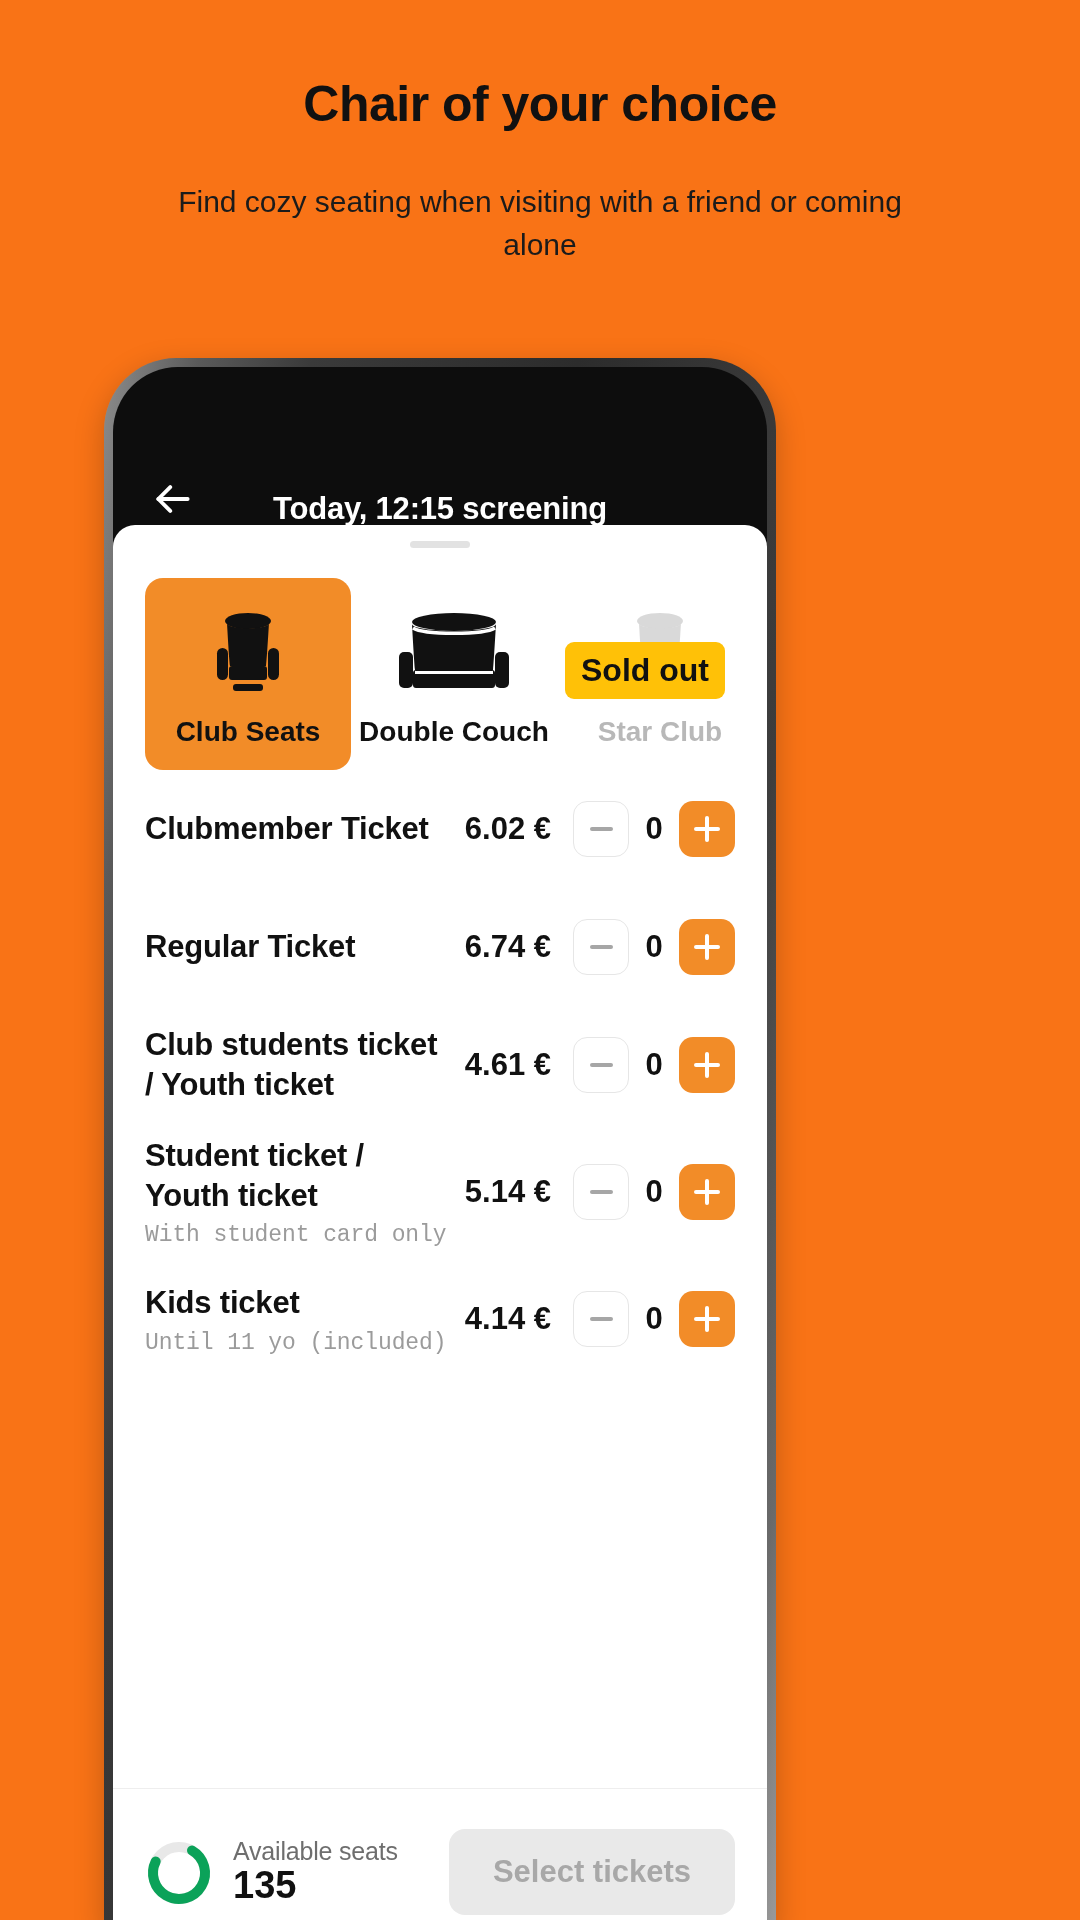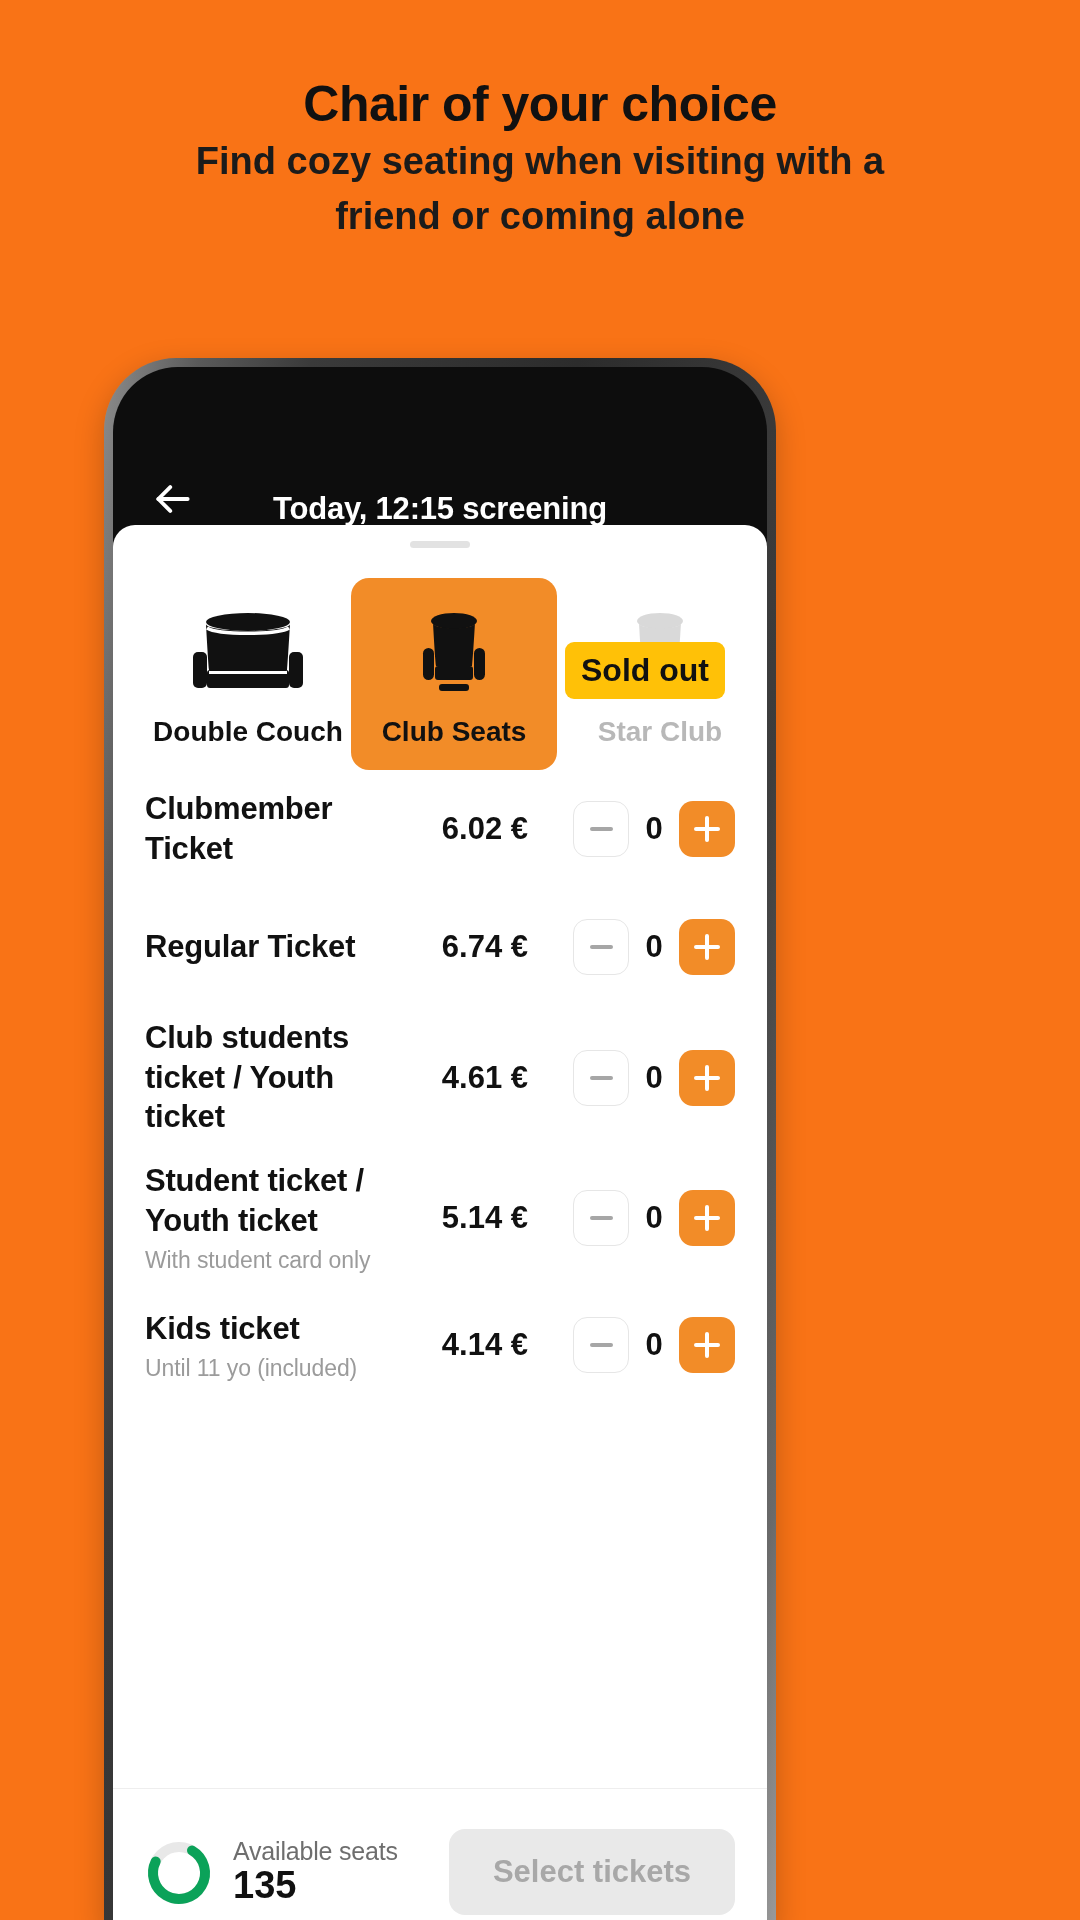--- a/index.html
+++ b/index.html
@@ -15,22 +15,23 @@
   .promo { position:absolute; left:0; top:0; width:1080px; text-align:center; }
   .promo-title {
     margin-top:76px;
     font-size:50px;
     font-weight:bold;
     letter-spacing:-0.5px;
     color:#111111;
     line-height:1.15;
   }
   .promo-sub {
-    font-size:38px;
-    font-weight:700;
+    margin-top:46px;
+    font-size:30px;
+    font-weight:400;
     color:#1b1b1b;
     line-height:1.45;
     padding:0 140px;
   }
 
   
   .device {
     position:absolute;
     left:104px; top:358px;
     width:672px; height:1570px;
@@ -117,30 +118,30 @@
     white-space:nowrap;
     z-index:3;
   }
 
   
   .ticket-list { flex:1 1 auto; padding:0 32px; }
   .ticket-row {
     display:flex; align-items:center;
     min-height:118px;
     padding:12px 0;
-    gap:23px;
   }
   .ticket-info { flex:1 1 auto; padding-right:12px; }
   .ticket-name {
     font-size:31px; font-weight:bold; color:#111;
     line-height:1.28; letter-spacing:-0.2px;
   }
   .ticket-note {
     font-size:23px; color:#9b9b9b; margin-top:7px;
     letter-spacing:-0.1px;
+    font-family:Liberation Mono, monospace;
   }
   .ticket-price {
     font-size:31px; font-weight:bold; color:#111;
     white-space:nowrap; margin-right:22px;
   }
   .stepper { display:flex; align-items:center; flex:0 0 auto; }
   .btn-minus {
     width:56px; height:56px; border-radius:14px;
     border:1.6px solid #e6e6e6; background:#fff;
     display:flex; align-items:center; justify-content:center;
@@ -209,49 +210,49 @@
           </span>
         </div>
         <div class="nav-title">Today, 12:15 screening</div>
       </div>
 
       <div class="sheet">
         <div class="grabber"></div>
 
         <div class="seat-tabs">
 
+          <div class="seat-tab active">
+            <div class="seat-icon">
+              <svg width="82" height="88" viewBox="0 0 82 88">
+                <ellipse cx="41" cy="13" rx="23" ry="8" fill="#111"></ellipse>
+                <path d="M20 15 C20 15 22 50 23 58 L59 58 C60 50 62 15 62 15 C62 22 20 22 20 15 Z" fill="#111"></path>
+                <rect x="10" y="40" width="11" height="32" rx="5.5" fill="#111"></rect>
+                <rect x="61" y="40" width="11" height="32" rx="5.5" fill="#111"></rect>
+                <rect x="22" y="58" width="38" height="14" rx="3" fill="#111"></rect>
+                <rect x="26" y="76" width="30" height="7" rx="3" fill="#111"></rect>
+              </svg>
+            </div>
+            <div class="seat-label">Club Seats</div>
+          </div>
+
           <div class="seat-tab">
             <div class="seat-icon">
               <svg width="120" height="88" viewBox="0 0 120 88">
                 <ellipse cx="60" cy="14" rx="42" ry="9" fill="#111"></ellipse>
                 <path d="M18 16 C18 16 20 52 21 62 L99 62 C100 52 102 16 102 16 C102 25 18 25 18 16 Z" fill="#111"></path>
                 <path d="M19 20 C30 27 90 27 101 20" stroke="#fff" stroke-width="3.5" fill="none"></path>
                 <rect x="5" y="44" width="14" height="36" rx="5" fill="#111"></rect>
                 <rect x="101" y="44" width="14" height="36" rx="5" fill="#111"></rect>
                 <rect x="19" y="62" width="82" height="18" rx="3" fill="#111"></rect>
                 <line x1="21" y1="64.5" x2="99" y2="64.5" stroke="#fff" stroke-width="3"></line>
               </svg>
             </div>
             <div class="seat-label">Double Couch</div>
           </div>
 
-          <div class="seat-tab active">
-            <div class="seat-icon">
-              <svg width="82" height="88" viewBox="0 0 82 88">
-                <ellipse cx="41" cy="13" rx="23" ry="8" fill="#111"></ellipse>
-                <path d="M20 15 C20 15 22 50 23 58 L59 58 C60 50 62 15 62 15 C62 22 20 22 20 15 Z" fill="#111"></path>
-                <rect x="10" y="40" width="11" height="32" rx="5.5" fill="#111"></rect>
-                <rect x="61" y="40" width="11" height="32" rx="5.5" fill="#111"></rect>
-                <rect x="22" y="58" width="38" height="14" rx="3" fill="#111"></rect>
-                <rect x="26" y="76" width="30" height="7" rx="3" fill="#111"></rect>
-              </svg>
-            </div>
-            <div class="seat-label">Club Seats</div>
-          </div>
-
           <div class="seat-tab disabled">
             <div class="sold-badge">Sold out</div>
             <div class="seat-icon" style="opacity:.22">
               <svg width="82" height="88" viewBox="0 0 82 88">
                 <ellipse cx="41" cy="13" rx="23" ry="8" fill="#555"></ellipse>
                 <path d="M20 15 C20 15 22 50 23 58 L59 58 C60 50 62 15 62 15 C62 22 20 22 20 15 Z" fill="#555"></path>
                 <rect x="10" y="40" width="11" height="32" rx="5.5" fill="#555"></rect>
                 <rect x="61" y="40" width="11" height="32" rx="5.5" fill="#555"></rect>
                 <rect x="22" y="58" width="38" height="14" rx="3" fill="#555"></rect>
               </svg>

